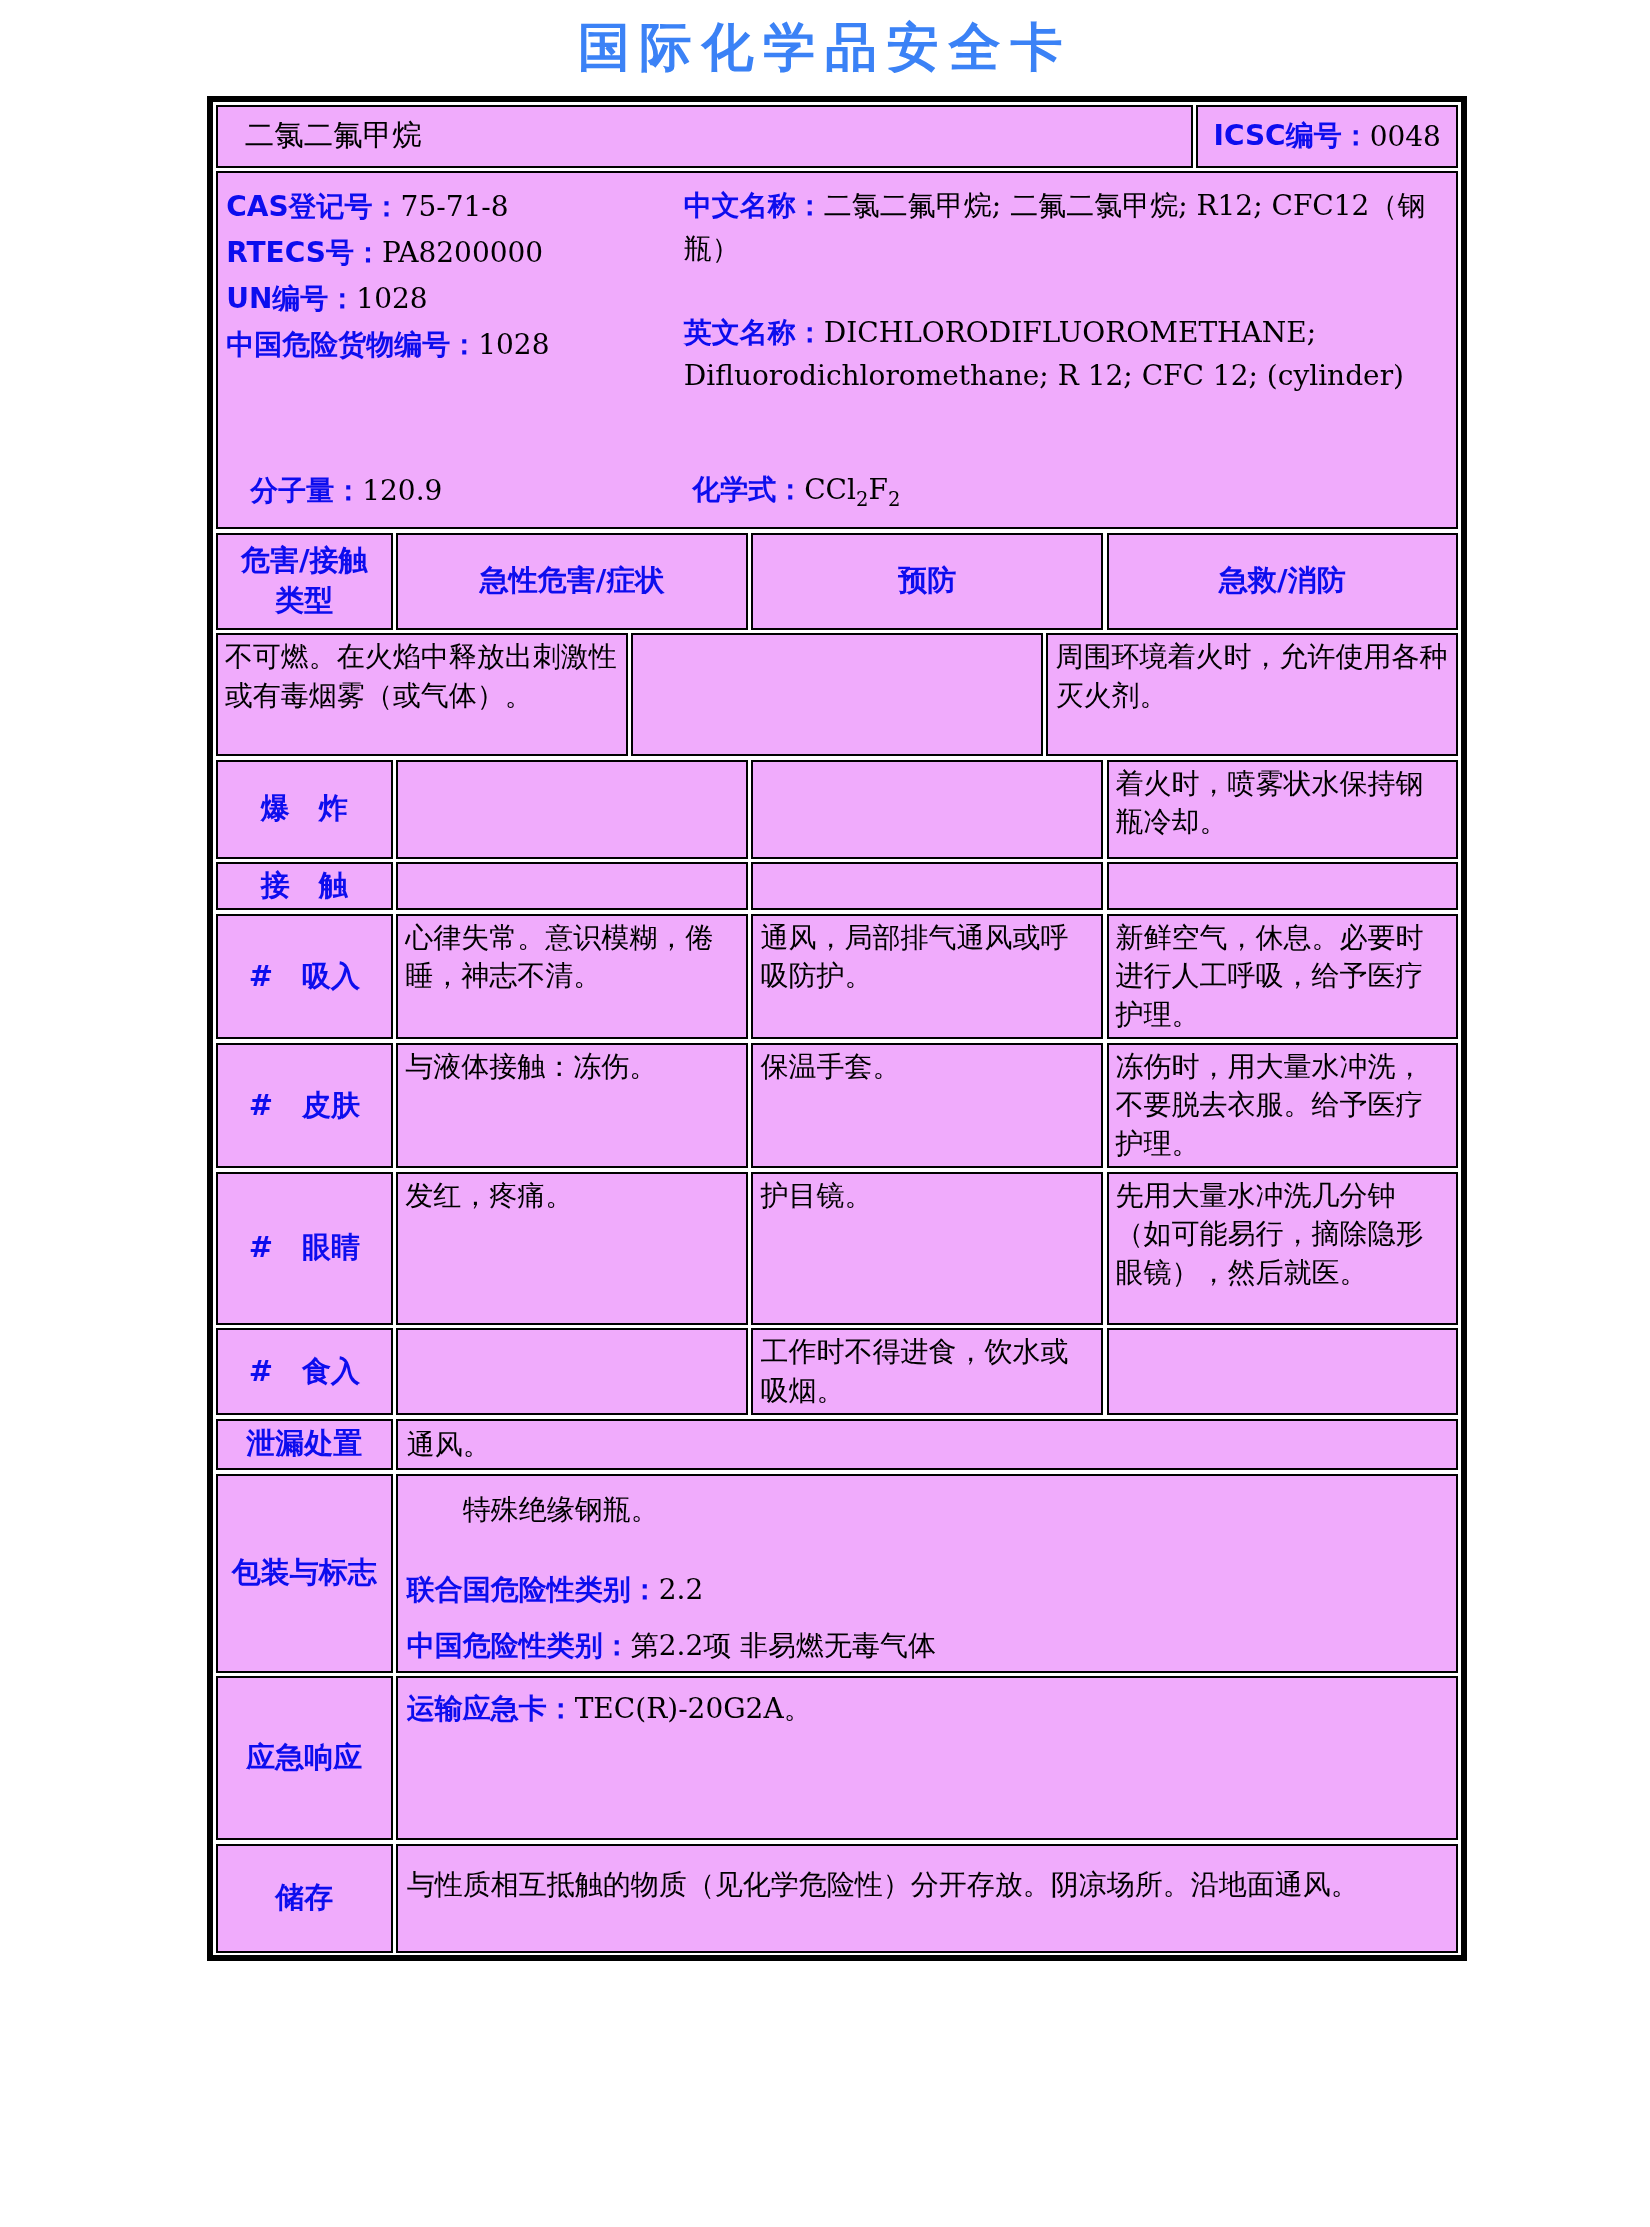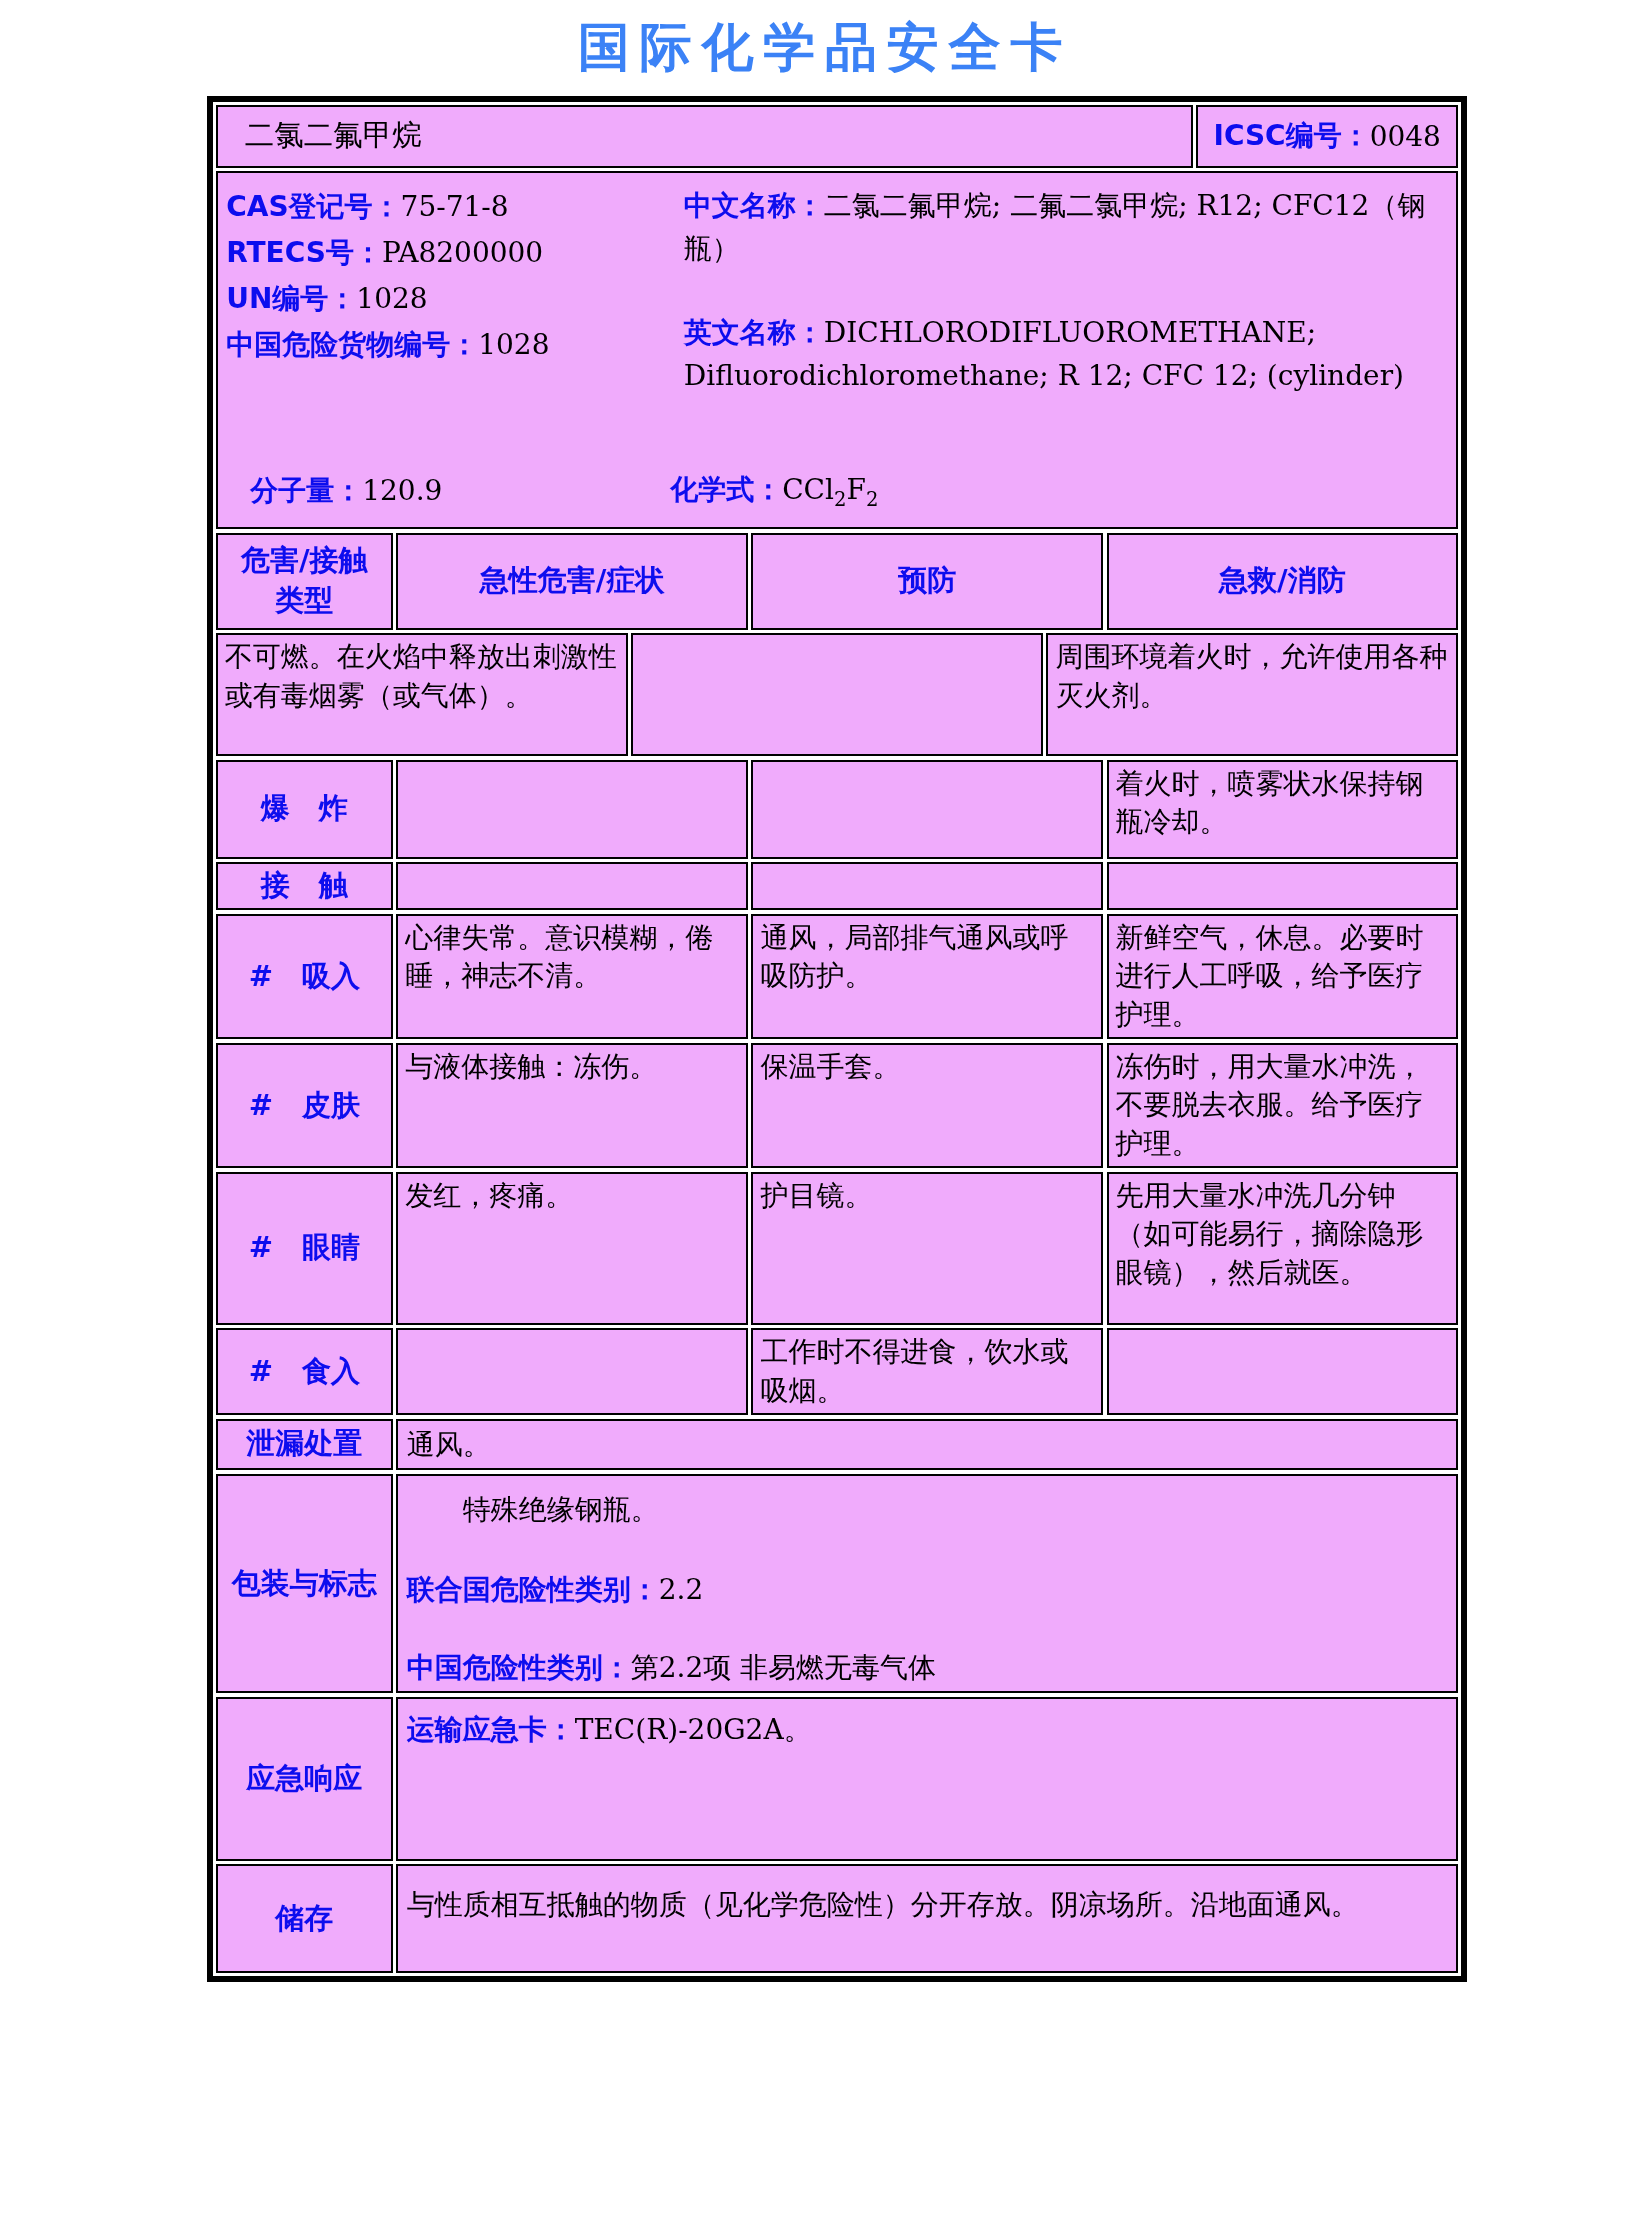--- a/index.html
+++ b/index.html
@@ -65,21 +65,21 @@
 
   
   .id-cell { position:relative; flex:1 1 0; font-size:28px; }
   .id-left { position:absolute; left:8.4px; top:11.2px; }
   .id-line { line-height:46px; white-space:nowrap; }
   .id-right { position:absolute; left:466px; top:11.2px; right:8.4px; }
   .np { line-height:43px; }
   .np.en { margin-top:41px; }
   .id-bottom { position:absolute; left:8.4px; right:8.4px; bottom:17px; height:42px; }
   .mw { position:absolute; left:0; bottom:0; white-space:nowrap;margin-left:24px; }
-  .formula { position:absolute; left:444px; bottom:0; white-space:nowrap;margin-top:36px; }
+  .formula { position:absolute; left:466px; bottom:0; white-space:nowrap;margin-top:36px; }
   .formula sub { font-size:19.6px; }
 
   
   .label-cell {
     flex:0 0 177px;
     display:flex; align-items:center; justify-content:center;
     text-align:center;
     font-family:"DejaVu Sans", sans-serif;
     font-weight:bold; font-size:29px; color:#0d0dee;
     white-space:pre-line;
@@ -99,21 +99,21 @@
   .wide-cell {
     flex:1 1 0;
     padding:4.2px 8.4px;
     font-size:28px; line-height:1.4;
   }
 
   
   .spill-cell { display:flex; align-items:center; }
   .pack-line1 { margin-top:9.8px; padding-left:56px; }
   .pack-line2 { margin-top:41px; white-space:nowrap; }
-  .pack-line3 { margin-top:39px; white-space:nowrap; }
+  .pack-line3 { margin-top:17px; white-space:nowrap; }
   .emerg-line { margin-top:7px; white-space:nowrap; }
   .stor-cell  { line-height:1.95; padding-top:12px; }
 </style>
 </head>
 <body>
 
 <div class="title">国际化学品安全卡</div>
 
 <div class="card">
 

